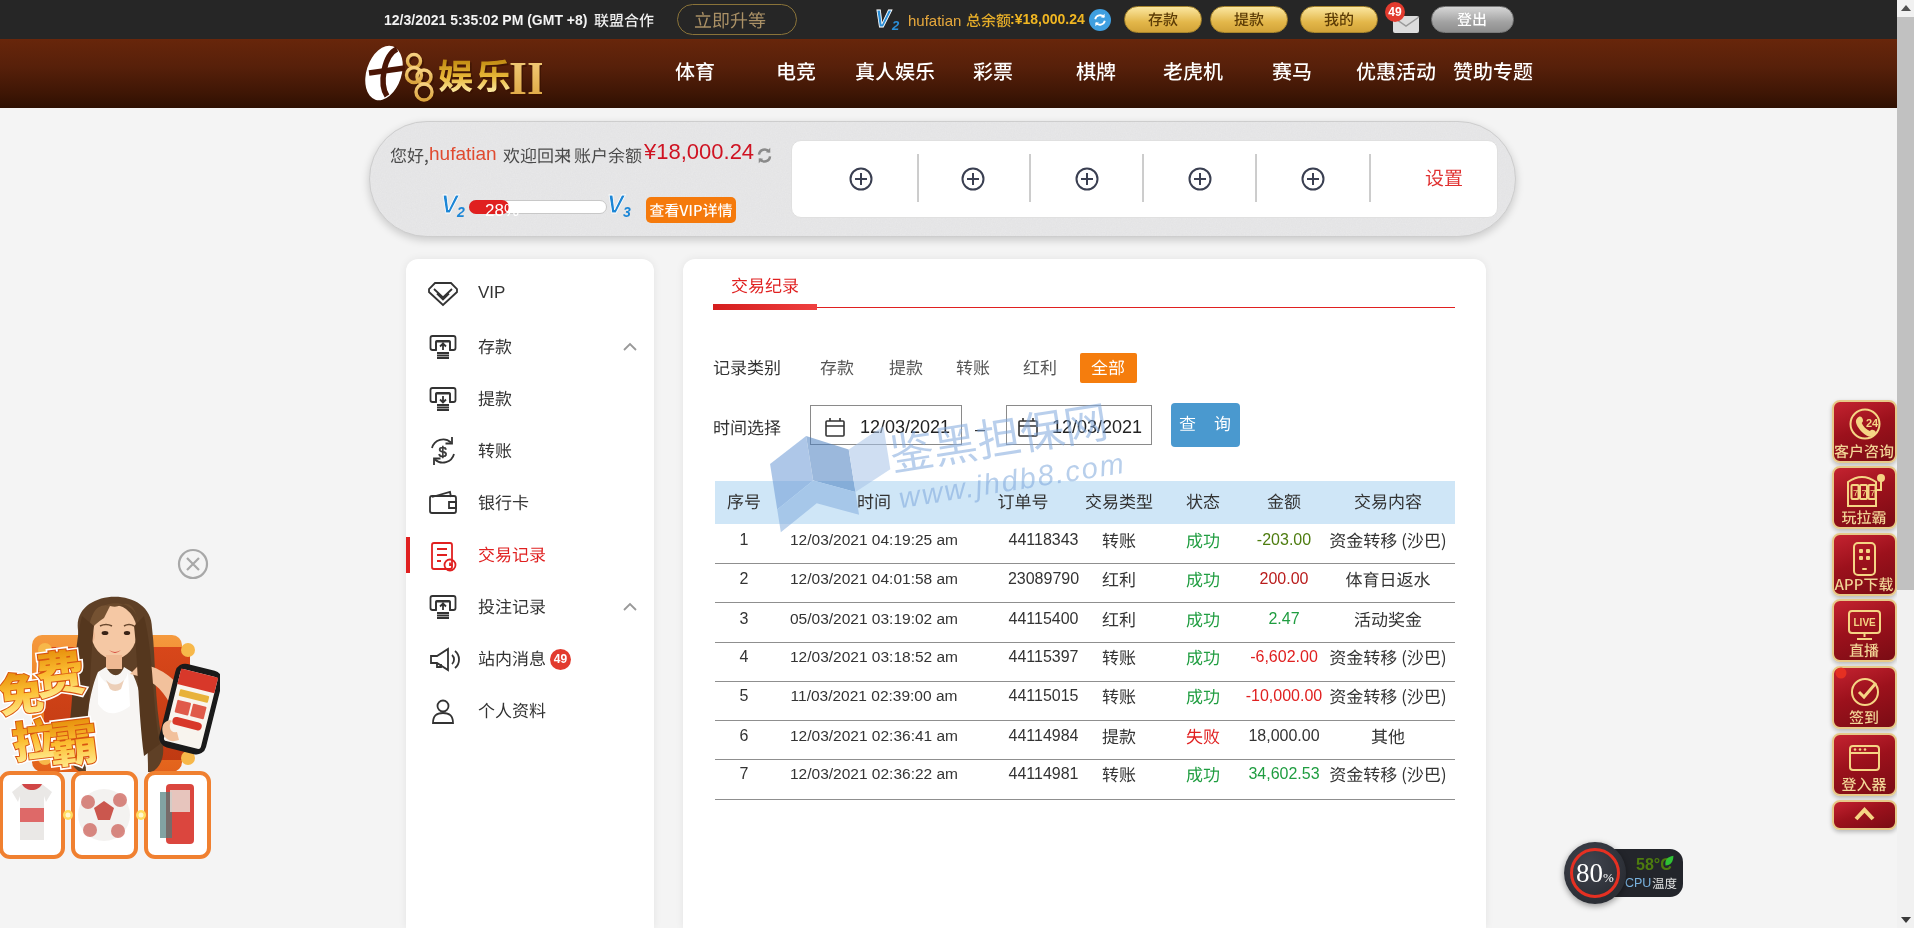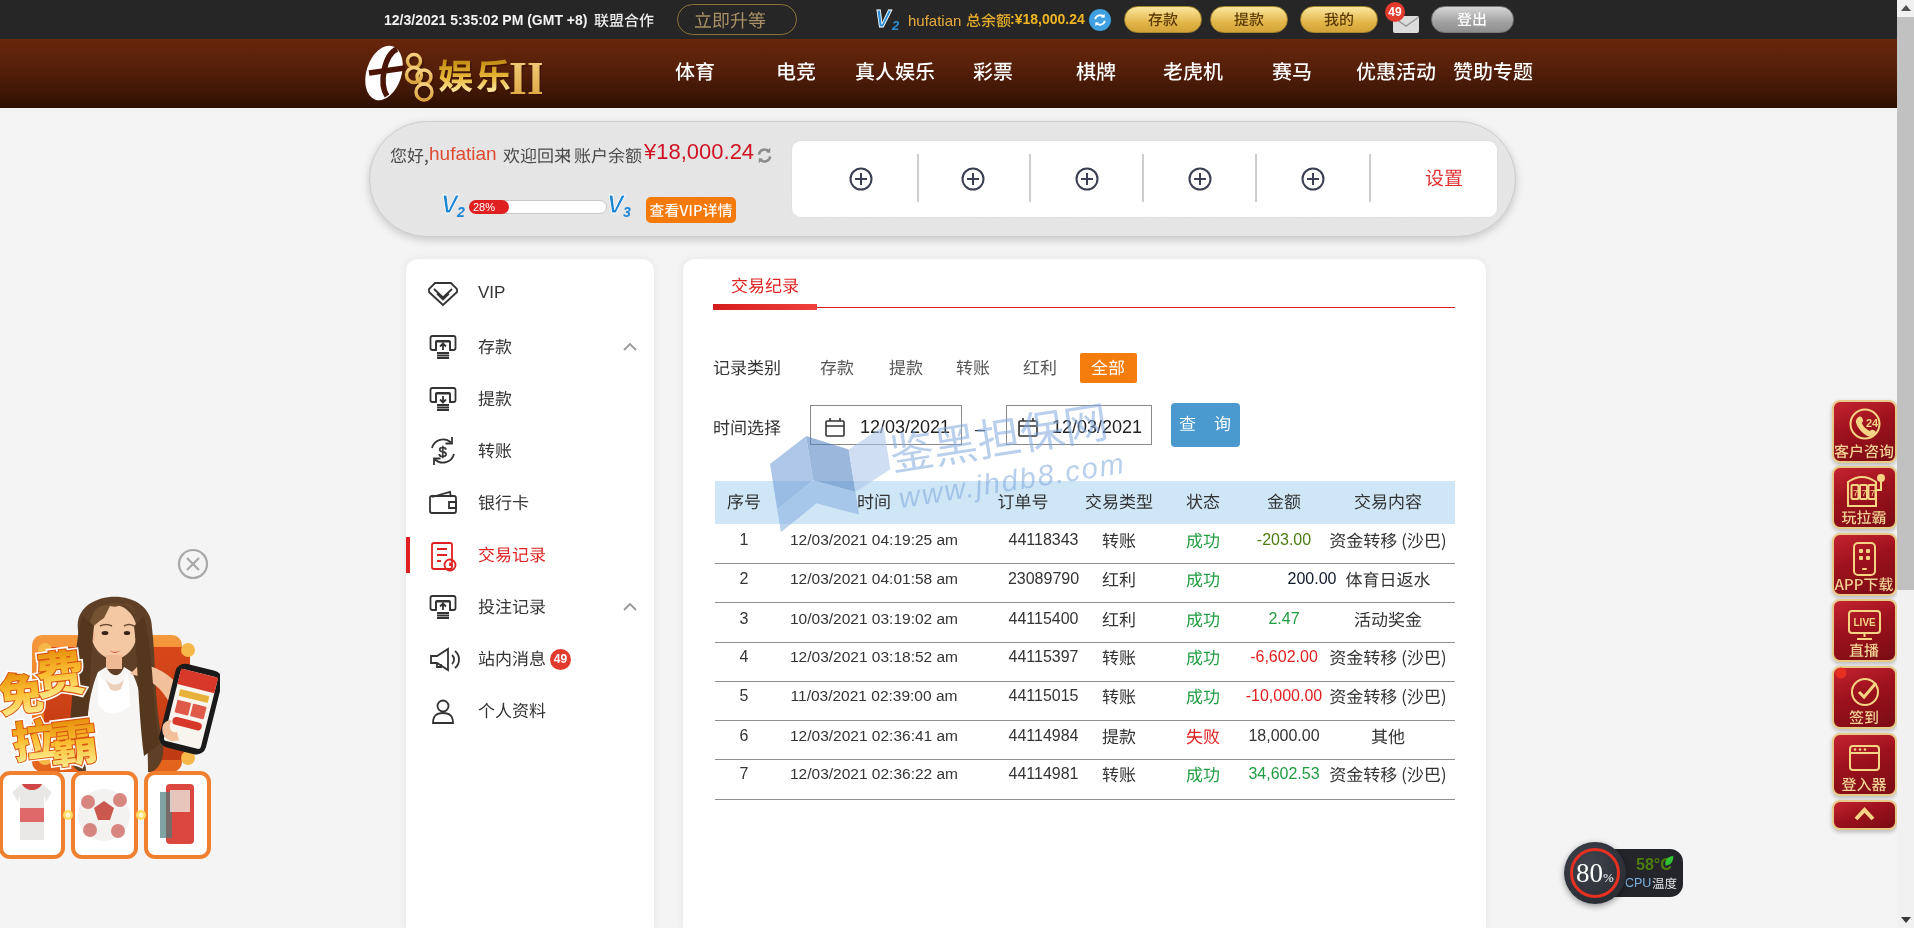--- a/index.html
+++ b/index.html
@@ -93,21 +93,21 @@
 </div>
 
 <div class="abs" style="left:441px;top:191px;width:26px;height:28px;z-index:9">
   <svg width="26" height="28" viewBox="0 0 26 28">
     <text x="0" y="22" font-size="25" font-weight="bold" font-style="italic" fill="#1c86d6" stroke="#fff" stroke-width="0.8">V</text>
     <text x="16" y="26" font-size="14" font-weight="bold" font-style="italic" fill="#1c86d6">2</text>
   </svg>
 </div>
 <div class="abs" style="left:469px;top:200px;width:138px;height:14px;border-radius:7px;background:#fff;border:1px solid #c8c8c8;z-index:9"></div>
 <div class="abs" style="left:469px;top:200px;width:40px;height:14px;border-radius:7px;background:#e02020;z-index:10"></div>
-<div class="abs" style="left:473px;top:201px;font-size:11px;color:#fff;z-index:11">28%</div>
+<div class="abs" style="left:485px;top:201px;font-size:17px;color:#fff;z-index:11">28%</div>
 <div class="abs" style="left:607px;top:191px;width:26px;height:28px;z-index:9">
   <svg width="26" height="28" viewBox="0 0 26 28">
     <text x="0" y="22" font-size="25" font-weight="bold" font-style="italic" fill="#1c86d6" stroke="#fff" stroke-width="0.8">V</text>
     <text x="16" y="26" font-size="14" font-weight="bold" font-style="italic" fill="#1c86d6">3</text>
   </svg>
 </div>
 <div class="abs" style="left:646px;top:197px;width:90px;height:26px;border-radius:5px;background:#f57a0c;z-index:9"></div>
 
 <div class="abs" style="left:791px;top:140px;width:707px;height:78px;border-radius:10px;background:#fff;border:1px solid #e0e0e0;z-index:9"></div>
 <svg class="abs" style="left:791px;top:140px;z-index:10" width="707" height="78" viewBox="0 0 707 78">
@@ -224,25 +224,25 @@
 <div class="rowtxt" style="top:531px">
     <i style="left:704px">1</i>
     <b style="left:774px">12/03/2021 04:19:25 am</b>
     <u style="left:943px">44118343</u>
     <s style="left:1204px;color:#4d7c0f">-203.00</s>
   </div>
 <div class="rowtxt" style="top:570px">
     <i style="left:704px">2</i>
     <b style="left:774px">12/03/2021 04:01:58 am</b>
     <u style="left:943px">23089790</u>
-    <s style="left:1232px;color:#0f172a">200.00</s>
+    <s style="left:1204px;color:#b91c1c">200.00</s>
   </div>
 <div class="rowtxt" style="top:610px">
     <i style="left:704px">3</i>
-    <b style="left:774px">10/03/2021 03:19:02 am</b>
+    <b style="left:774px">05/03/2021 03:19:02 am</b>
     <u style="left:943px">44115400</u>
     <s style="left:1204px;color:#1f9d40">2.47</s>
   </div>
 <div class="rowtxt" style="top:648px">
     <i style="left:704px">4</i>
     <b style="left:774px">12/03/2021 03:18:52 am</b>
     <u style="left:943px">44115397</u>
     <s style="left:1204px;color:#e02020">-6,602.00</s>
   </div>
 <div class="rowtxt" style="top:687px">

